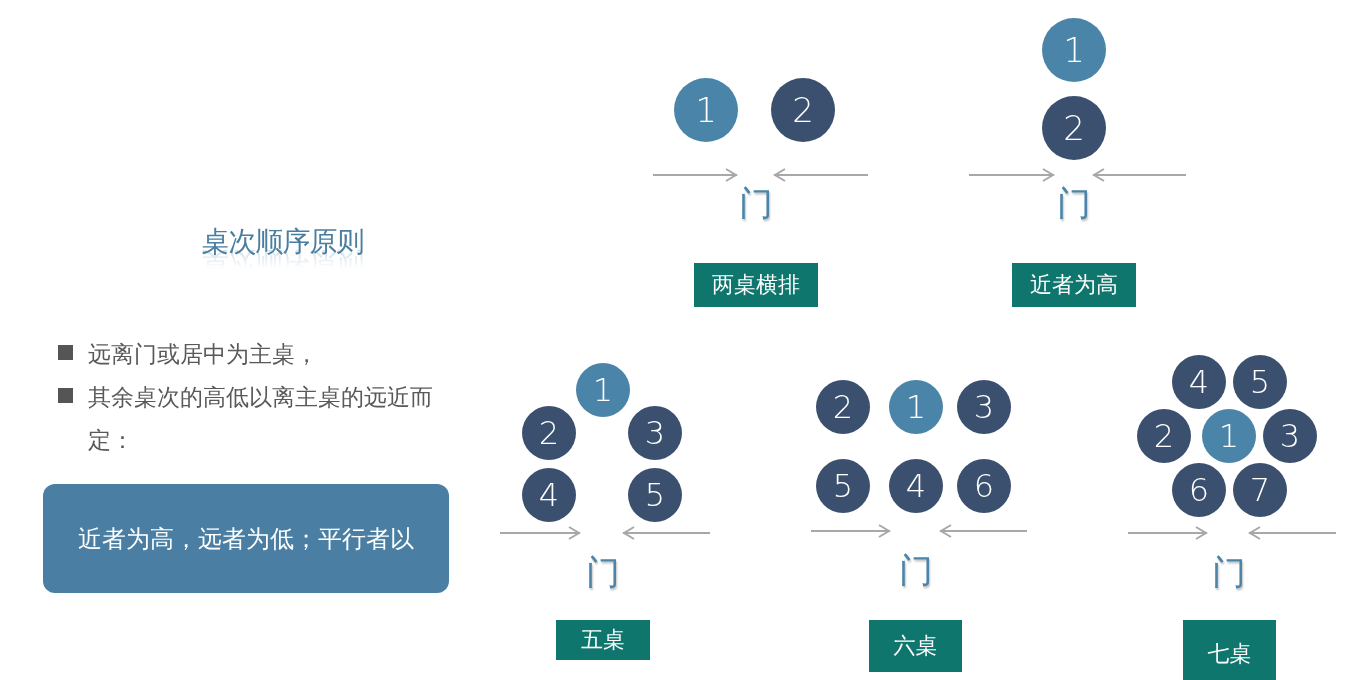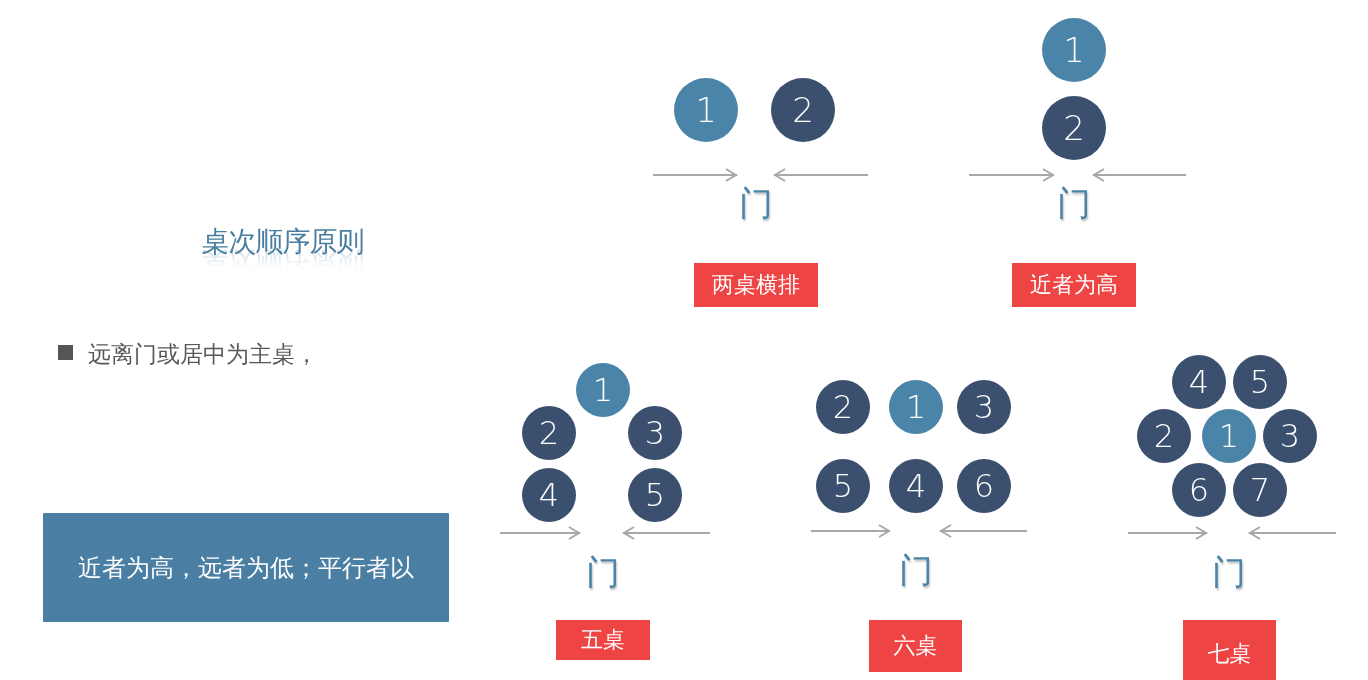--- a/index.html
+++ b/index.html
@@ -20,52 +20,56 @@
     mask-image: linear-gradient(to top, rgba(0,0,0,1), rgba(0,0,0,0) 60%);
     height:32px; overflow:hidden;
   }
   .bullets { position:absolute; left:55px; top:333px; width:400px; }
   .bullet { position:relative; padding-left:33px; font-size:23px; color:#595959; line-height:43px; }
   .bullet .sq {
     position:absolute; left:3px; top:12px; width:15px; height:15px; background:#555555;
   }
   .callout {
     position:absolute; left:43px; top:484px; width:406px; height:109px;
-    background:#4a7fa3; border-radius:1px; color:#ffffff;
+    background:#4a7fa3; border-radius:12px; color:#ffffff;
     font-size:24px; line-height:40px; text-align:center;
-    display:flex; align-items:center; justify-content:center; box-sizing:border-box; padding:0 12px;margin-top:29px;
+    display:flex; align-items:center; justify-content:center; box-sizing:border-box; padding:0 12px;
   }
   .circle {
     position:absolute; border-radius:50%; color:#fff; text-align:center;
     display:flex; align-items:center; justify-content:center;
     font-family:"DejaVu Sans", sans-serif; font-weight:300;
   }
   .circle.main { background:#4a84a8; }
   .circle.other { background:#3b4f6e; }
   .arrow { position:absolute; height:2px; background:#a8a8a8; }
   .arrow svg { position:absolute; top:-6px; }
   .door {
     position:absolute; width:40px; text-align:center; font-size:34px; color:#4a84a8;
     line-height:40px; text-shadow:1px 2px 2px rgba(0,0,0,0.25);
   }
   .label {
-    position:absolute; background:#ef4444; color:#ffffff; font-size:22px;
+    position:absolute; background:#0f766e; color:#ffffff; font-size:22px;
     display:flex; align-items:center; justify-content:center;
   }
 </style>
 </head>
 <body>
 
 <div class="title">桌次顺序原则</div>
 <div class="title-reflect">桌次顺序原则</div>
 
 <div class="bullets">
   <div class="bullet">
     <span class="sq"></span>
     <span>远离门或居中为主桌，</span>
+  </div>
+  <div class="bullet">
+    <span class="sq"></span>
+    <span>其余桌次的高低以离主桌的远近而定：</span>
   </div>
 </div>
 
 <div class="callout">
   <div>
     <div>近者为高，远者为低；平行者以</div>
   </div>
 </div>
 
 <div>

